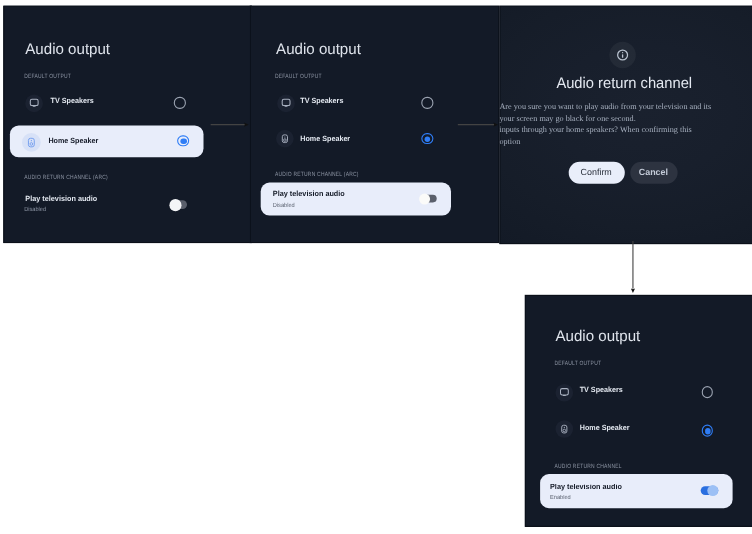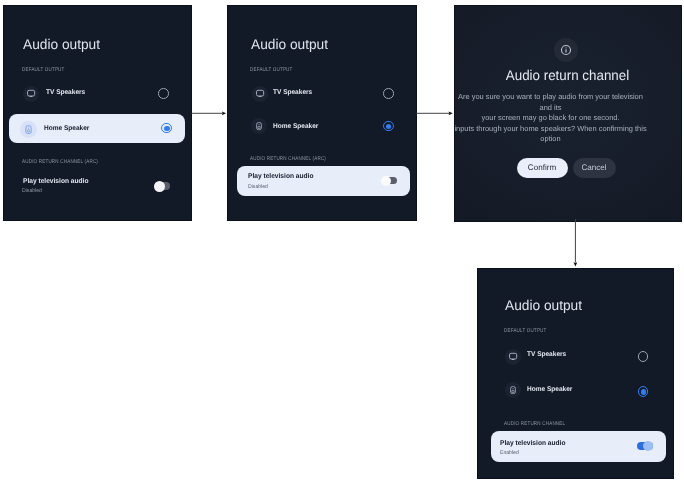--- a/index.html
+++ b/index.html
@@ -1,18 +1,18 @@
 <!DOCTYPE html>
 <html><head>
 <meta charset="utf-8">
 <style>
   html,body{margin:0;padding:0;}
   body{width:684px;height:485px;background:#ffffff;font-family:"Liberation Sans",sans-serif;overflow:hidden;position:relative;
         -webkit-font-smoothing:antialiased;text-rendering:geometricPrecision;}
-  .panel{position:absolute;background:#131a27;overflow:hidden;box-shadow:inset 0 0 0 1px #0b1019;}
+  .panel{position:absolute;background:#131a27;overflow:hidden;box-shadow:inset 0 0 0 1px #0b1019;padding-left:37px;}
 
   .title{position:absolute;color:#dfe4ec;font-weight:400;white-space:nowrap;font-size:14px;line-height:14px;
          transform:scaleX(0.98);transform-origin:0 0;}
   .sectlabel{position:absolute;color:#8d95a4;font-weight:500;white-space:nowrap;font-size:5.5px;letter-spacing:0.25px;
          line-height:6px;transform:scaleX(0.82);transform-origin:0 0;}
   .optlabel{position:absolute;font-weight:700;color:#e3e8f0;white-space:nowrap;font-size:6.8px;line-height:8px;
          transform:scaleX(0.96);transform-origin:0 0;}
   .iconcirc{position:absolute;border-radius:50%;}
   .radio-off{position:absolute;border-radius:50%;box-sizing:border-box;border:1.2px solid #9aa2b0;}
   .radio-on-ring{position:absolute;border-radius:50%;box-sizing:border-box;border:1.6px solid #2f7df6;}
@@ -22,21 +22,21 @@
          transform:scaleX(0.96);transform-origin:0 0;}
   .arc-sub{position:absolute;white-space:nowrap;font-size:5.4px;line-height:6px;
          transform:scaleX(0.95);transform-origin:0 0;}
   .track{position:absolute;border-radius:999px;}
   .knob{position:absolute;border-radius:50%;}
   .dlg-title{color:#e4e9f1;font-weight:400;font-size:14px;line-height:14px;white-space:nowrap;transform:scaleX(0.955);transform-origin:50% 0;}
   .dlg-body{color:#a7b0bf;font-weight:400;font-size:7.45px;line-height:10.5px;}
   .btn{position:absolute;border-radius:999px;display:flex;align-items:center;justify-content:center;
        font-size:8.1px;font-weight:400;}
   .btn-confirm{background:#e9eefa;color:#272d39;}
-  .btn-cancel{background:#2d3340;color:#c4cbd8;}
+  .btn-cancel{background:#2d3340;color:#c4cbd8;font-weight:bold;}
   svg{display:block;}
 </style>
 </head>
 <body>
 
 <div class="panel" style="left:3px;top:5px;width:189px;height:216px;">
   <div class="title" style="left:19.5px;top:32px;">Audio output</div>
   <div class="sectlabel" style="left:19.2px;top:62px;">DEFAULT OUTPUT</div>
 
   <div style="position:absolute;left:0;top:80px;width:188px;height:24px;">
@@ -117,27 +117,27 @@
   <div class="iconcirc" style="left:100px;top:32.5px;width:24px;height:24px;background:rgba(255,255,255,0.05);">
     <svg width="24" height="24" viewBox="0 0 24 24">
       <circle cx="12" cy="12" r="4.5" fill="none" stroke="#b9c2cf" stroke-width="1.15"></circle>
       <circle cx="12" cy="9.85" r="0.62" fill="#b9c2cf"></circle>
       <rect x="11.4" y="11.35" width="1.2" height="3.1" rx="0.5" fill="#b9c2cf"></rect>
     </svg>
   </div>
 
   <div class="dlg-title" style="position:absolute;left:0;top:63px;width:227px;text-align:center;">Audio return channel</div>
 
-  <div class="dlg-body" style="position:absolute;left:0;top:87px;width:193px;text-align:center;">
+  <div class="dlg-body" style="position:absolute;left:0;top:87px;width:193px;font-family:Liberation Serif, serif;">
     <div>Are you sure you want to play audio from your television and its</div>
     <div>your screen may go black for one second.</div>
     <div>inputs through your home speakers? When confirming this option</div>
   </div>
 
-  <div style="position:absolute;left:0;top:148px;width:227px;height:30px;">
+  <div style="position:absolute;left:0;top:137px;width:227px;height:30px;">
     <div class="btn btn-confirm" style="left:62.5px;top:4.5px;width:51px;height:20px;">
       <span>Confirm</span>
     </div>
     <div class="btn btn-cancel" style="left:118.5px;top:4.5px;width:43px;height:20px;">
       <span>Cancel</span>
     </div>
   </div>
 </div>
 
 <div class="panel" style="left:477px;top:268px;width:197px;height:211px;">

